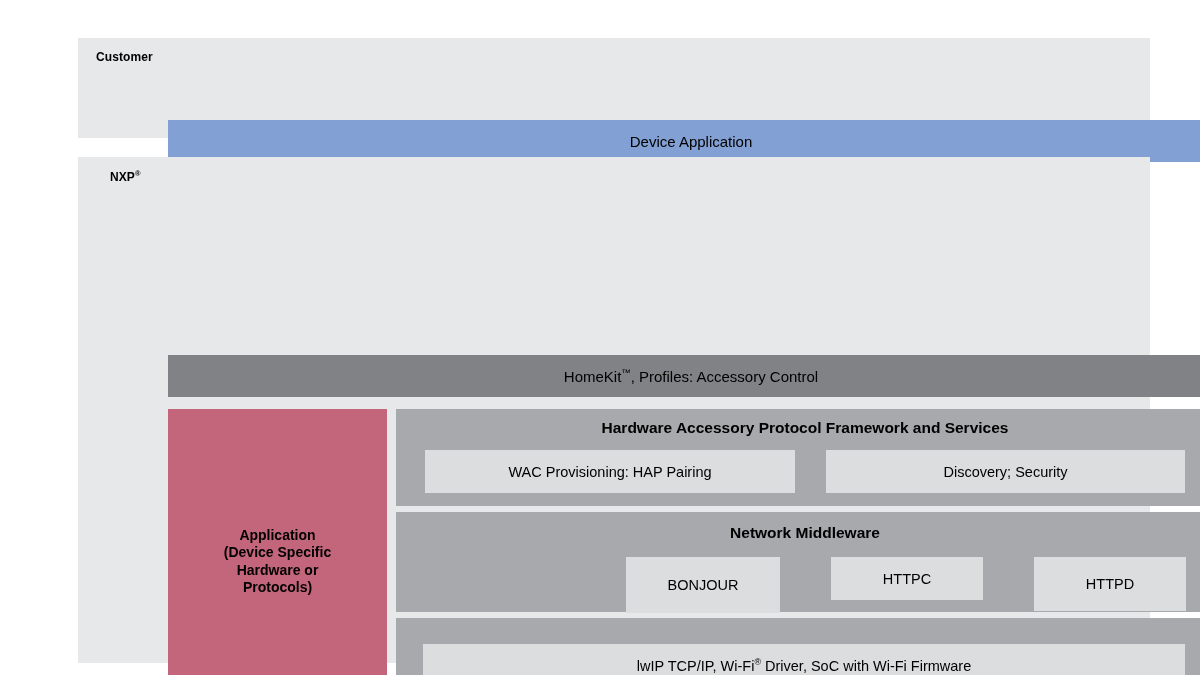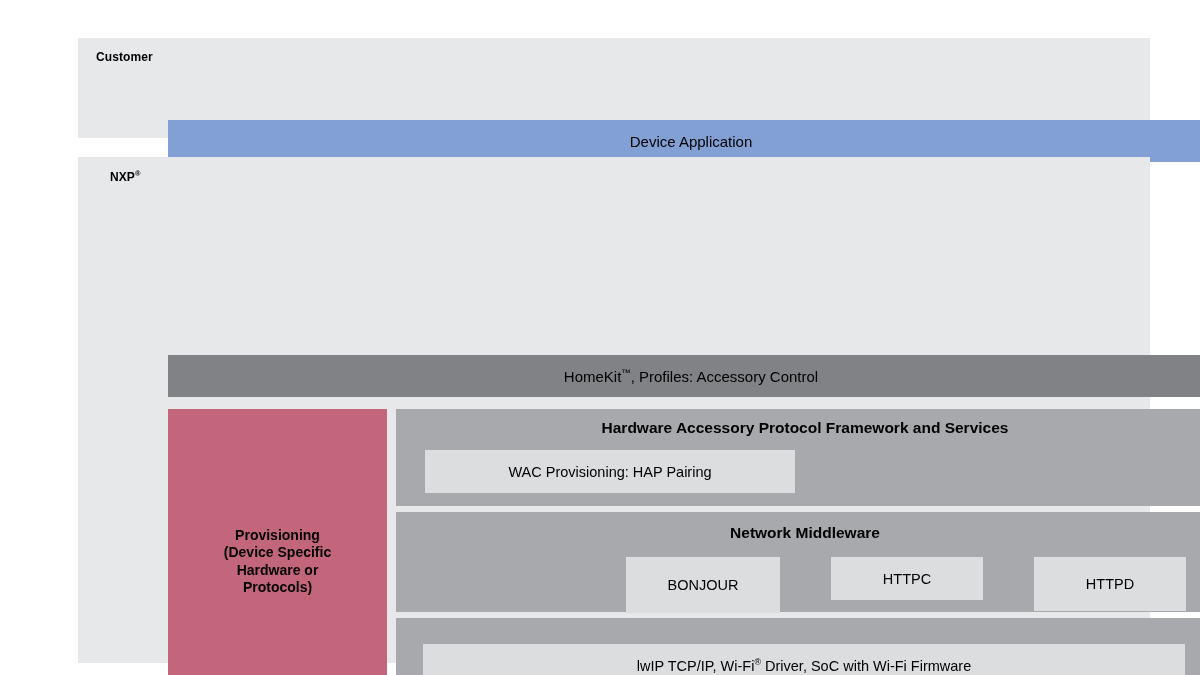--- a/index.html
+++ b/index.html
@@ -130,31 +130,34 @@
     <div class="panel-title">
       <span>NXP</span><sup class="reg">®</sup>
     </div>
 
     <div id="homekit-bar" class="box box-dark-grey">
       <span><span>HomeKit</span><sup class="reg">™</sup><span>, Profiles: Accessory Control</span></span>
     </div>
 
     <div id="application-block" class="box box-red">
       <div>
-        <div>Provisioning</div>
+        <div>Application</div>
         <div>(Device Specific</div>
         <div>Hardware or</div>
         <div>Protocols)</div>
       </div>
     </div>
 
     <div id="hap-group" class="group-grey">
       <div class="group-heading">Hardware Accessory Protocol Framework and Services</div>
       <div id="chip-wac" class="chip">
         <span>WAC Provisioning: HAP Pairing</span>
+      </div>
+      <div id="chip-discovery" class="chip">
+        <span>Discovery; Security</span>
       </div>
     </div>
 
     <div id="net-group" class="group-grey">
       <div class="group-heading">Network Middleware</div>
       <div id="chip-bonjour" class="chip">
         <span>BONJOUR</span>
       </div>
       <div id="chip-httpc" class="chip">
         <span>HTTPC</span>

